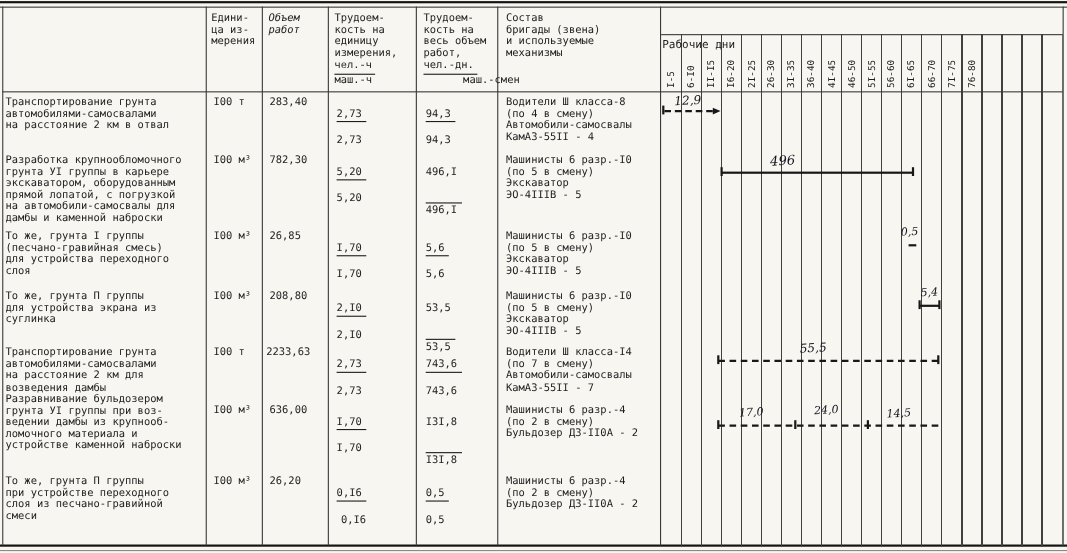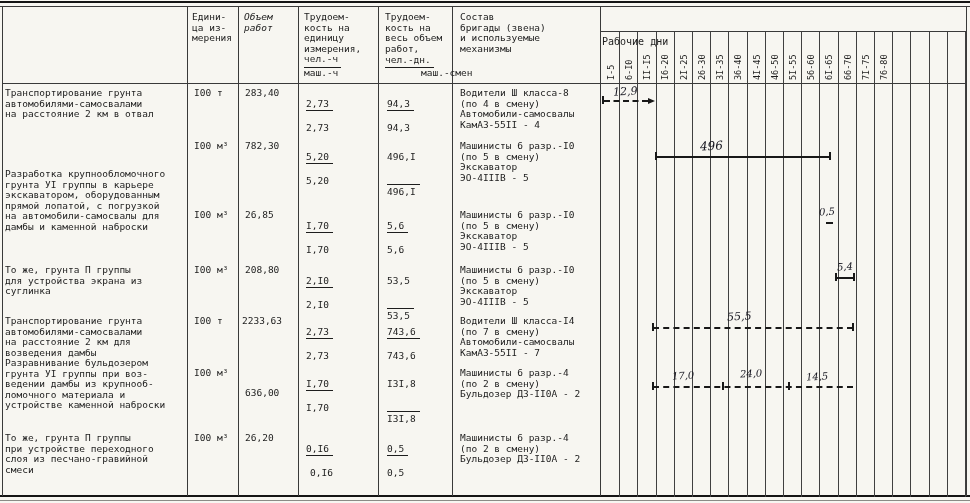--- a/index.html
+++ b/index.html
@@ -100,41 +100,45 @@
   </div>
   <div class="cell frac" style="left:387px;top:88px;">
     <span class="ft">94,3</span>
     <span class="fb">94,3</span>
   </div>
   <div class="cell" style="left:460px;top:88px;width:140px;">Водители Ш класса-8
 (по 4 в смену)
 Автомобили-самосвалы
 КамАЗ-55II - 4</div>
 
-  <div class="cell" style="left:5px;top:141px;width:182px;margin-top:28px;">Разработка крупнообломочного
+  <div class="cell" style="left:5px;top:141px;width:182px;">Разработка крупнообломочного
 грунта УI группы в карьере
 экскаватором, оборудованным
 прямой лопатой, с погрузкой
 на автомобили-самосвалы для
 дамбы и каменной наброски</div>
   <div class="cell" style="left:194px;top:141px;">I00 м³</div>
   <div class="cell" style="left:245px;top:141px;">782,30</div>
   <div class="cell frac" style="left:306px;top:141px;">
     <span class="ft">5,20</span>
     <span class="fb">5,20</span>
   </div>
   <div class="cell frac gap" style="left:387px;top:141px;">
     <span class="ft">496,I</span>
     <span class="fb">496,I</span>
   </div>
   <div class="cell" style="left:460px;top:141px;width:140px;">Машинисты 6 разр.-I0
 (по 5 в смену)
 Экскаватор
 ЭО-4IIIВ - 5</div>
 
+  <div class="cell" style="left:5px;top:210px;width:182px;">То же, грунта I группы
+(песчано-гравийная смесь)
+для устройства переходного
+слоя</div>
   <div class="cell" style="left:194px;top:210px;">I00 м³</div>
   <div class="cell" style="left:245px;top:210px;">26,85</div>
   <div class="cell frac" style="left:306px;top:210px;">
     <span class="ft">I,70</span>
     <span class="fb">I,70</span>
   </div>
   <div class="cell frac" style="left:387px;top:210px;">
     <span class="ft">5,6</span>
     <span class="fb">5,6</span>
   </div>
@@ -179,21 +183,21 @@
 (по 7 в смену)
 Автомобили-самосвалы
 КамАЗ-55II - 7</div>
 
   <div class="cell" style="left:5px;top:358px;width:182px;">Разравнивание бульдозером
 грунта УI группы при воз-
 ведении дамбы из крупнооб-
 ломочного материала и
 устройстве каменной наброски</div>
   <div class="cell" style="left:194px;top:368px;">I00 м³</div>
-  <div class="cell" style="left:245px;top:388px;">636,00</div>
+  <div class="cell" style="left:245px;top:368px;">636,00</div>
   <div class="cell frac" style="left:306px;top:368px;">
     <span class="ft">I,70</span>
     <span class="fb">I,70</span>
   </div>
   <div class="cell frac gap" style="left:387px;top:368px;">
     <span class="ft">I3I,8</span>
     <span class="fb">I3I,8</span>
   </div>
   <div class="cell" style="left:460px;top:368px;width:140px;">Машинисты 6 разр.-4
 (по 2 в смену)

